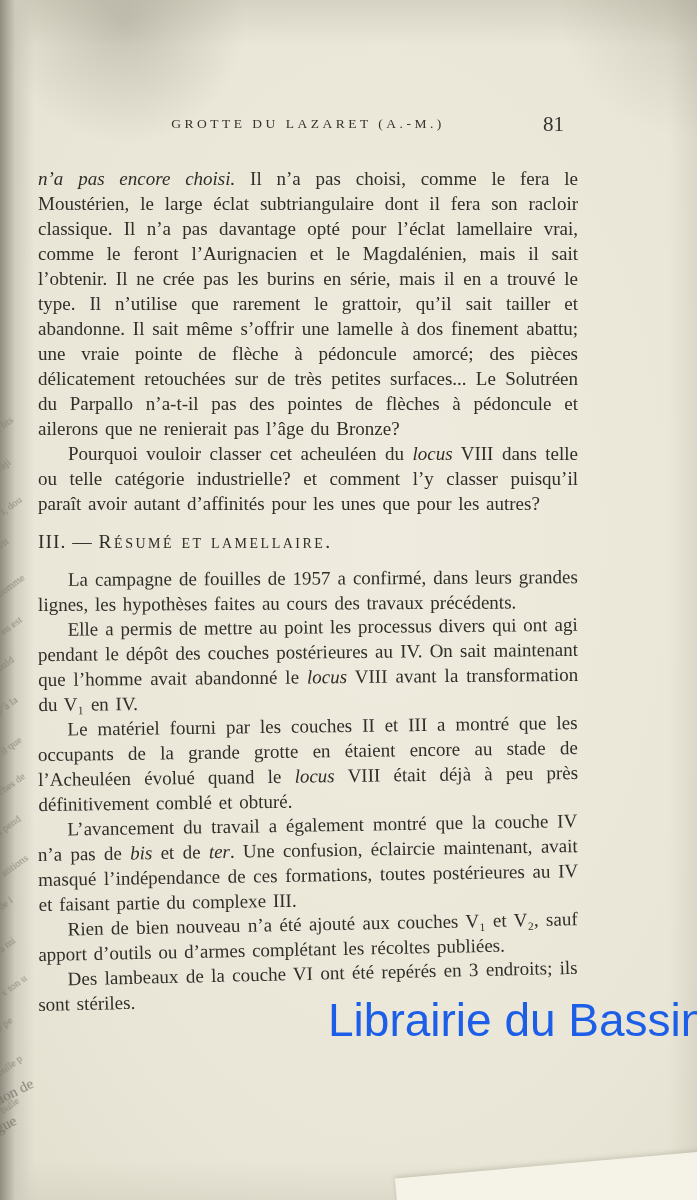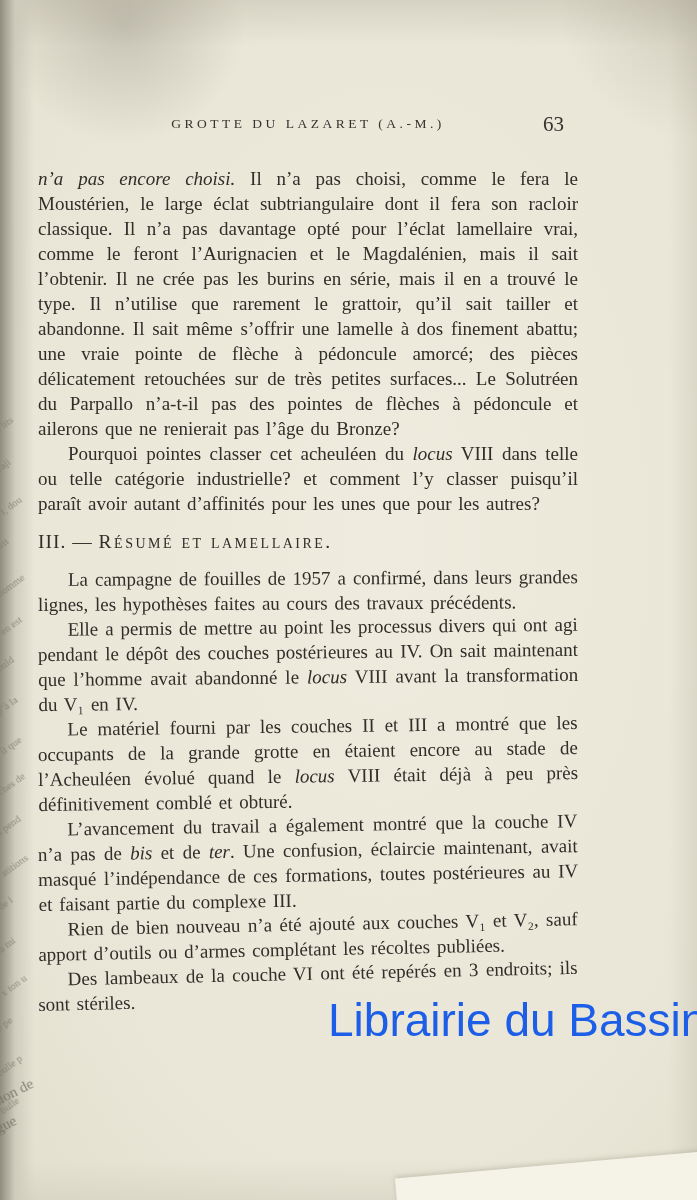--- a/index.html
+++ b/index.html
@@ -85,25 +85,25 @@
       <span style="top: 940px; left: -5px;">la mi</span>
       <span style="top: 980px; left: -1px;">x ton u</span>
       <span style="top: 1020px; left: -9px;">de pe</span>
       <span style="top: 1060px; left: -5px;">bulle p</span>
       <span style="top: 1100px; left: -1px;">bulle</span>
     </div>
 
   <div class="col">
     <div class="pagehead">
       <div class="runtitle">GROTTE DU LAZARET (A.-M.)</div>
-      <div class="pagenum">63</div>
+      <div class="pagenum">81</div>
     </div>
     <div id="body-text">
         <p class="para"><i>n’a pas encore choisi.</i><span> Il n’a pas choisi, comme le fera le Moustérien, le large éclat subtriangulaire dont il fera son racloir classique. Il n’a pas davantage opté pour l’éclat lamellaire vrai, comme le feront l’Aurignacien et le Magdalénien, mais il sait l’obtenir. Il ne crée pas les burins en série, mais il en a trouvé le type. Il n’utilise que rarement le grattoir, qu’il sait tailler et abandonne. Il sait même s’offrir une lamelle à dos finement abattu; une vraie pointe de flèche à pédoncule amorcé; des pièces délicatement retouchées sur de très petites surfaces... Le Solutréen du Parpallo n’a-t-il pas des pointes de flèches à pédoncule et ailerons que ne renierait pas l’âge du Bronze?</span></p>
-        <p class="para ind"><span>Pourquoi pointes classer cet acheuléen du </span><i>locus</i><span> VIII dans telle ou telle catégorie industrielle? et comment l’y classer puisqu’il paraît avoir autant d’affinités pour les unes que pour les autres?</span></p>
+        <p class="para ind"><span>Pourquoi vouloir classer cet acheuléen du </span><i>locus</i><span> VIII dans telle ou telle catégorie industrielle? et comment l’y classer puisqu’il paraît avoir autant d’affinités pour les unes que pour les autres?</span></p>
         <p class="heading"><span>III. — </span><span class="sc">Résumé et lamellaire.</span></p>
         <p class="para ind" style="transform: rotate(-0.3deg); transform-origin: 0px 50%;"><span>La campagne de fouilles de 1957 a confirmé, dans leurs grandes lignes, les hypothèses faites au cours des travaux précédents.</span></p>
         <p class="para ind" style="transform: rotate(-0.55deg); transform-origin: 0px 50%;"><span>Elle a permis de mettre au point les processus divers qui ont agi pendant le dépôt des couches postérieures au IV. On sait maintenant que l’homme avait abandonné le </span><i>locus</i><span> VIII avant la transformation du V₁ en IV.</span></p>
         <p class="para ind" style="transform: rotate(-0.75deg); transform-origin: 0px 50%;"><span>Le matériel fourni par les couches II et III a montré que les occupants de la grande grotte en étaient encore au stade de l’Acheuléen évolué quand le </span><i>locus</i><span> VIII était déjà à peu près définitivement comblé et obturé.</span></p>
         <p class="para ind" style="transform: rotate(-0.95deg); transform-origin: 0px 50%;"><span>L’avancement du travail a également montré que la couche IV n’a pas de </span><i>bis</i><span> et de </span><i>ter</i><span>. Une confusion, éclaircie maintenant, avait masqué l’indépendance de ces formations, toutes postérieures au IV et faisant partie du complexe III.</span></p>
         <p class="para ind" style="transform: rotate(-1.15deg); transform-origin: 0px 50%;"><span>Rien de bien nouveau n’a été ajouté aux couches V₁ et V₂, sauf apport d’outils ou d’armes complétant les récoltes publiées.</span></p>
         <p class="para ind" style="transform: rotate(-1.3deg); transform-origin: 0px 50%;"><span>Des lambeaux de la couche VI ont été repérés en 3 endroits; ils sont stériles.</span></p>
       </div>
   </div>
 

